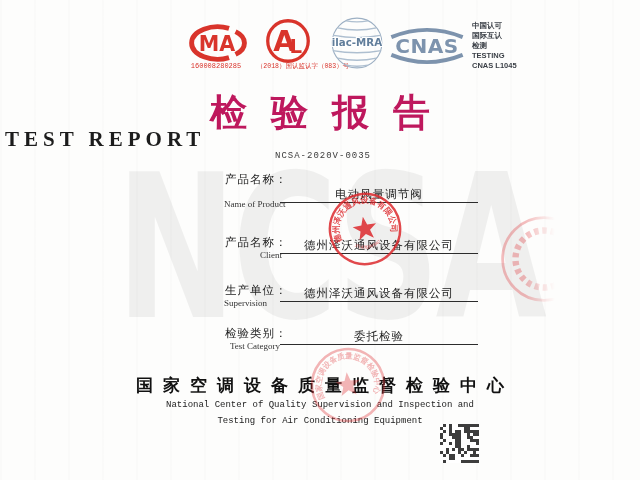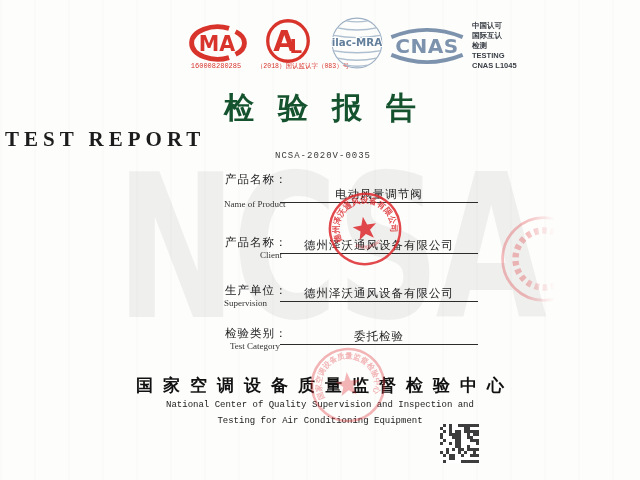--- a/index.html
+++ b/index.html
@@ -15,22 +15,22 @@
   
   .watermark{
     left:116px;top:148px;font-family:"DejaVu Sans",sans-serif;font-weight:bold;
     font-size:200px;line-height:1;letter-spacing:-6px;color:#000;opacity:.05;
     transform:scaleX(.72);transform-origin:left top;white-space:nowrap;z-index:1;
   }
   
   .logo-num{font-family:"Liberation Mono",monospace;font-size:7px;color:#d9342b;text-align:center;white-space:nowrap;}
   .accred{font-family:"Liberation Sans","DejaVu Sans",sans-serif;font-weight:bold;font-size:7.5px;line-height:10px;color:#3a3f46;}
   
-  .title-zh{left:0;right:0;top:88px;text-align:center;font-size:30px;font-weight:bold;
-    letter-spacing:24px;padding-left:24px;color:#14532d;z-index:2;}
+  .title-zh{left:0;right:0;top:88px;text-align:center;font-size:37px;font-weight:bold;
+    letter-spacing:24px;padding-left:24px;color:#be185d;z-index:2;}
   .title-en{left:0;right:0;top:127px;font-size:21px;font-weight:600;
     letter-spacing:5px;padding-left:5px;font-family:"Liberation Serif",serif;z-index:2;}
   .report-no{left:6px;right:0;top:151px;text-align:center;font-size:9px;
     font-family:"Liberation Mono",monospace;color:#3b3b3b;letter-spacing:1px;z-index:2;}
   
   .f-label{left:225px;font-size:11.5px;letter-spacing:1px;color:#222;z-index:2;}
   .f-sub{left:224px;font-size:9px;color:#333;font-family:"Liberation Serif",serif;z-index:2;}
   .f-line{left:280px;width:198px;border-bottom:1px solid #2c2c2c;height:0;z-index:2;}
   .f-value{left:280px;width:198px;text-align:center;font-size:11.5px;letter-spacing:1px;color:#222;z-index:2;}
   

